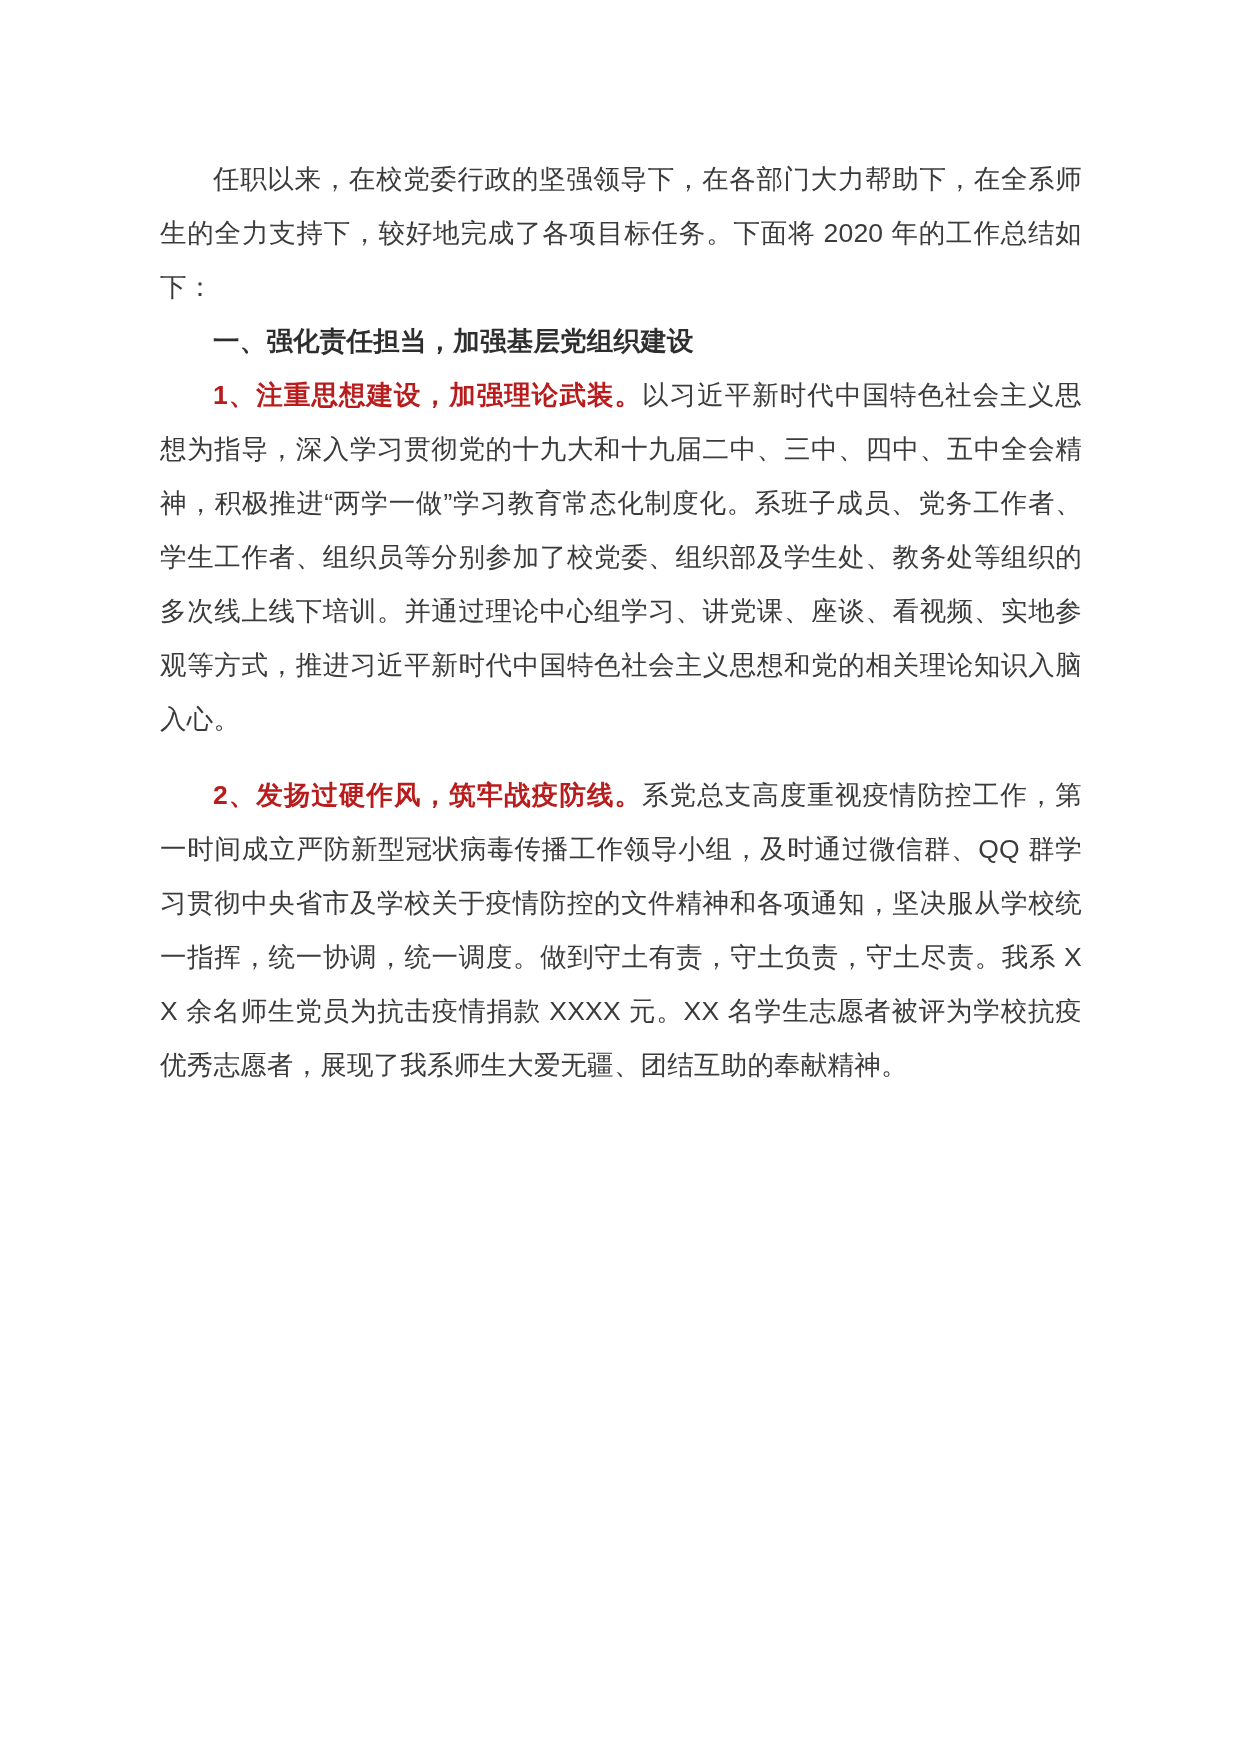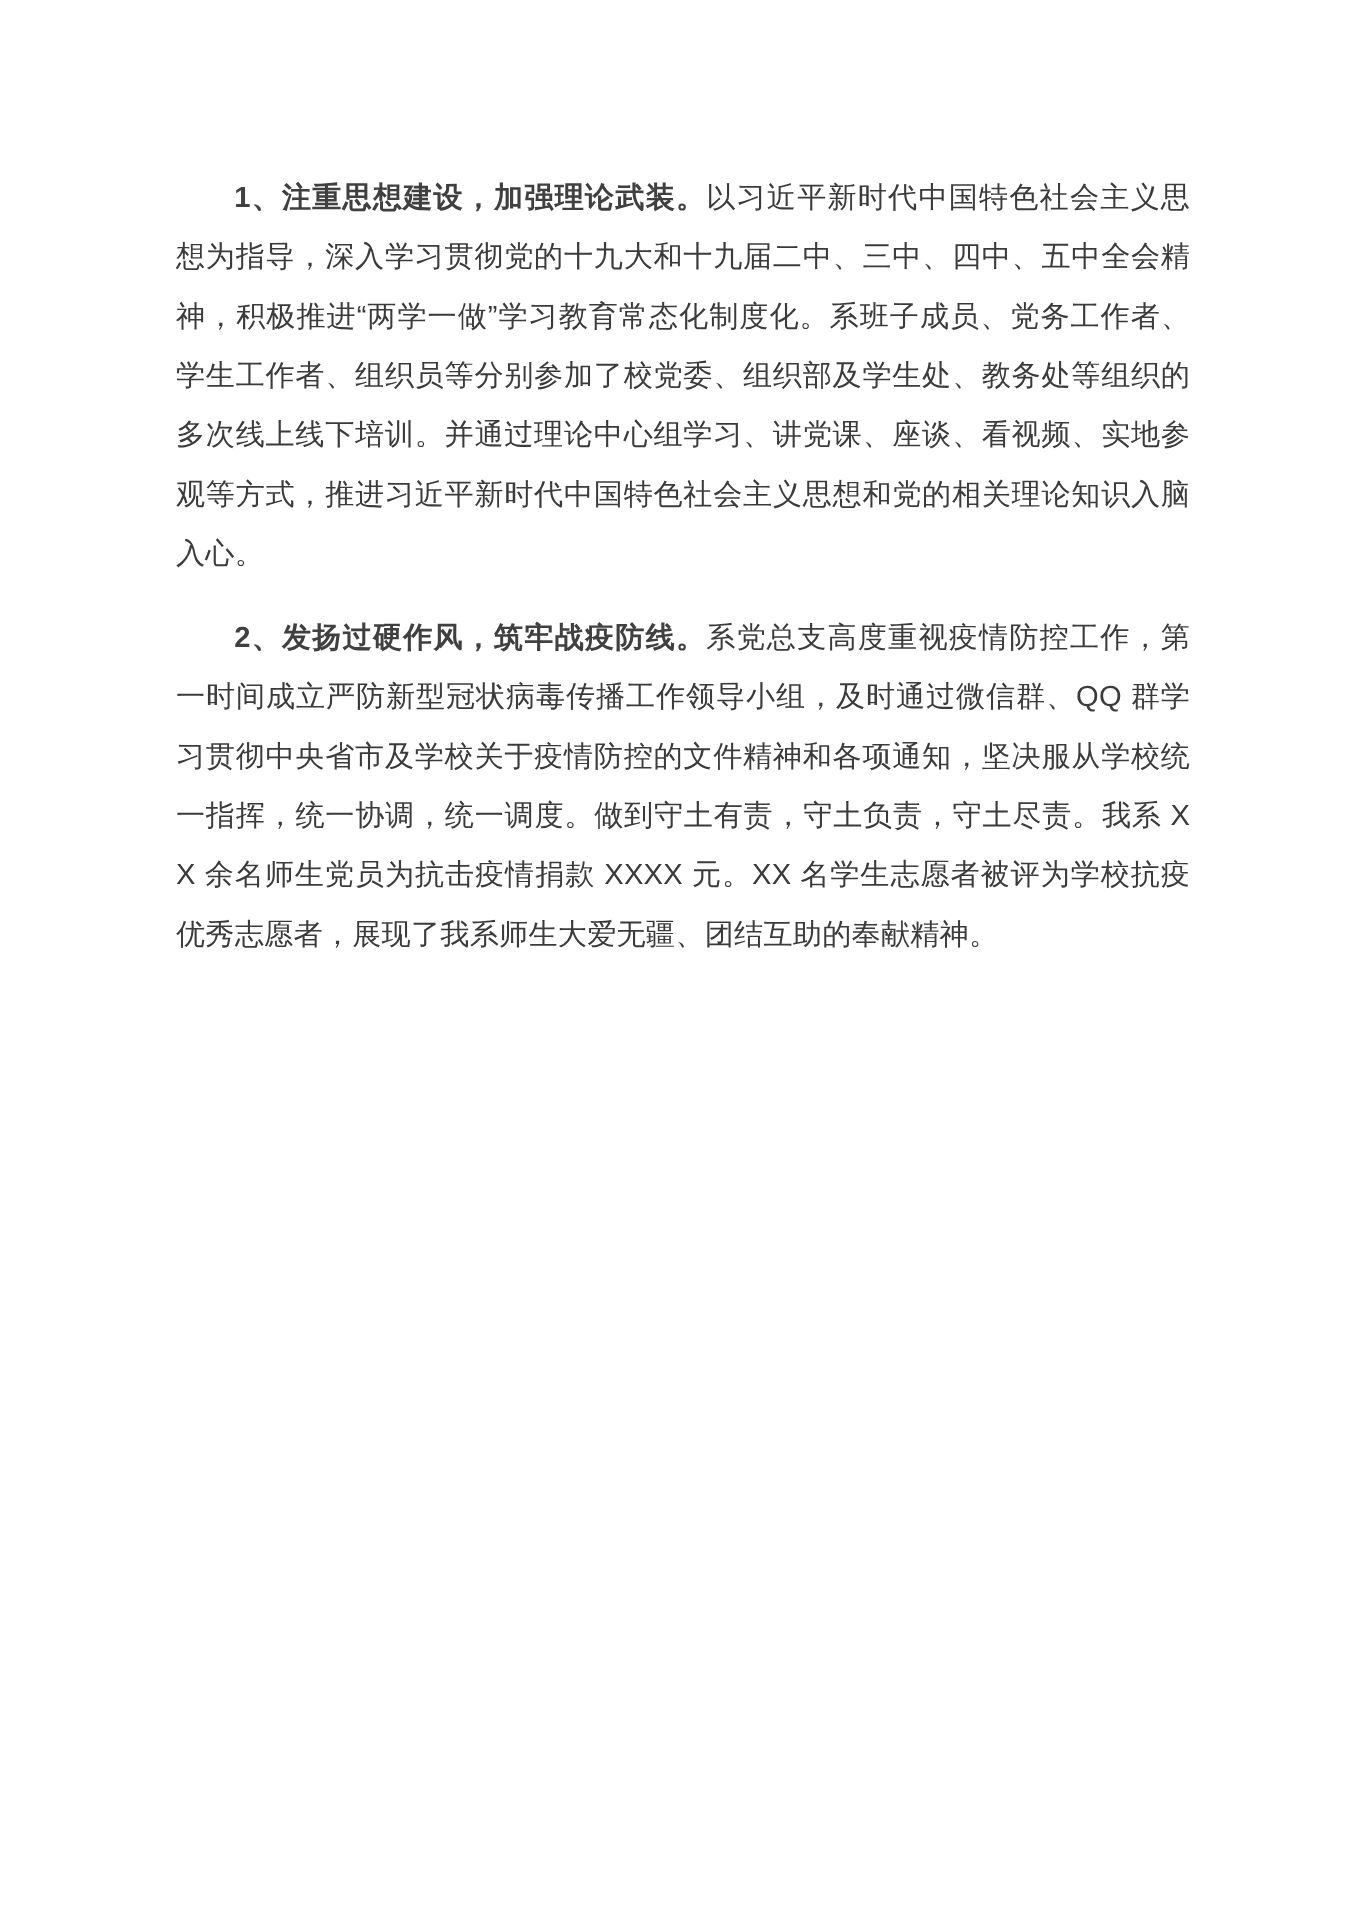--- a/index.html
+++ b/index.html
@@ -39,34 +39,36 @@
     margin: 0;
     color: #2e2e2e;
     font-size: 26.5px;
     line-height: 54px;
     text-indent: 2em;
     font-weight: bold;
     letter-spacing: 0.2px;
   }
   .lead {
     font-weight: bold;
-    color: #404040;
+    color: #b91c1c;
   }
   .gap-sm { height: 0px; }
   .gap-md { height: 22px; }
 </style>
 </head>
 <body>
 
 <div class="page">
   <div class="doc-body">
 
+    <p class="para">任职以来，在校党委行政的坚强领导下，在各部门大力帮助下，在全系师生的全力支持下，较好地完成了各项目标任务。下面将 2020 年的工作总结如下：</p>
 
     <div class="gap-sm"></div>
 
+    <p class="heading">一、强化责任担当，加强基层党组织建设</p>
 
     <p class="para"><span class="lead">1、注重思想建设，加强理论武装。</span><span>以习近平新时代中国特色社会主义思想为指导，深入学习贯彻党的十九大和十九届二中、三中、四中、五中全会精神，积极推进“两学一做”学习教育常态化制度化。系班子成员、党务工作者、学生工作者、组织员等分别参加了校党委、组织部及学生处、教务处等组织的多次线上线下培训。并通过理论中心组学习、讲党课、座谈、看视频、实地参观等方式，推进习近平新时代中国特色社会主义思想和党的相关理论知识入脑入心。</span></p>
 
     <div class="gap-md"></div>
 
     <p class="para"><span class="lead">2、发扬过硬作风，筑牢战疫防线。</span><span>系党总支高度重视疫情防控工作，第一时间成立严防新型冠状病毒传播工作领导小组，及时通过微信群、QQ 群学习贯彻中央省市及学校关于疫情防控的文件精神和各项通知，坚决服从学校统一指挥，统一协调，统一调度。做到守土有责，守土负责，守土尽责。我系 XX 余名师生党员为抗击疫情捐款 XXXX 元。XX 名学生志愿者被评为学校抗疫优秀志愿者，展现了我系师生大爱无疆、团结互助的奉献精神。</span></p>
 
     <div class="gap-md"></div>
 
 

